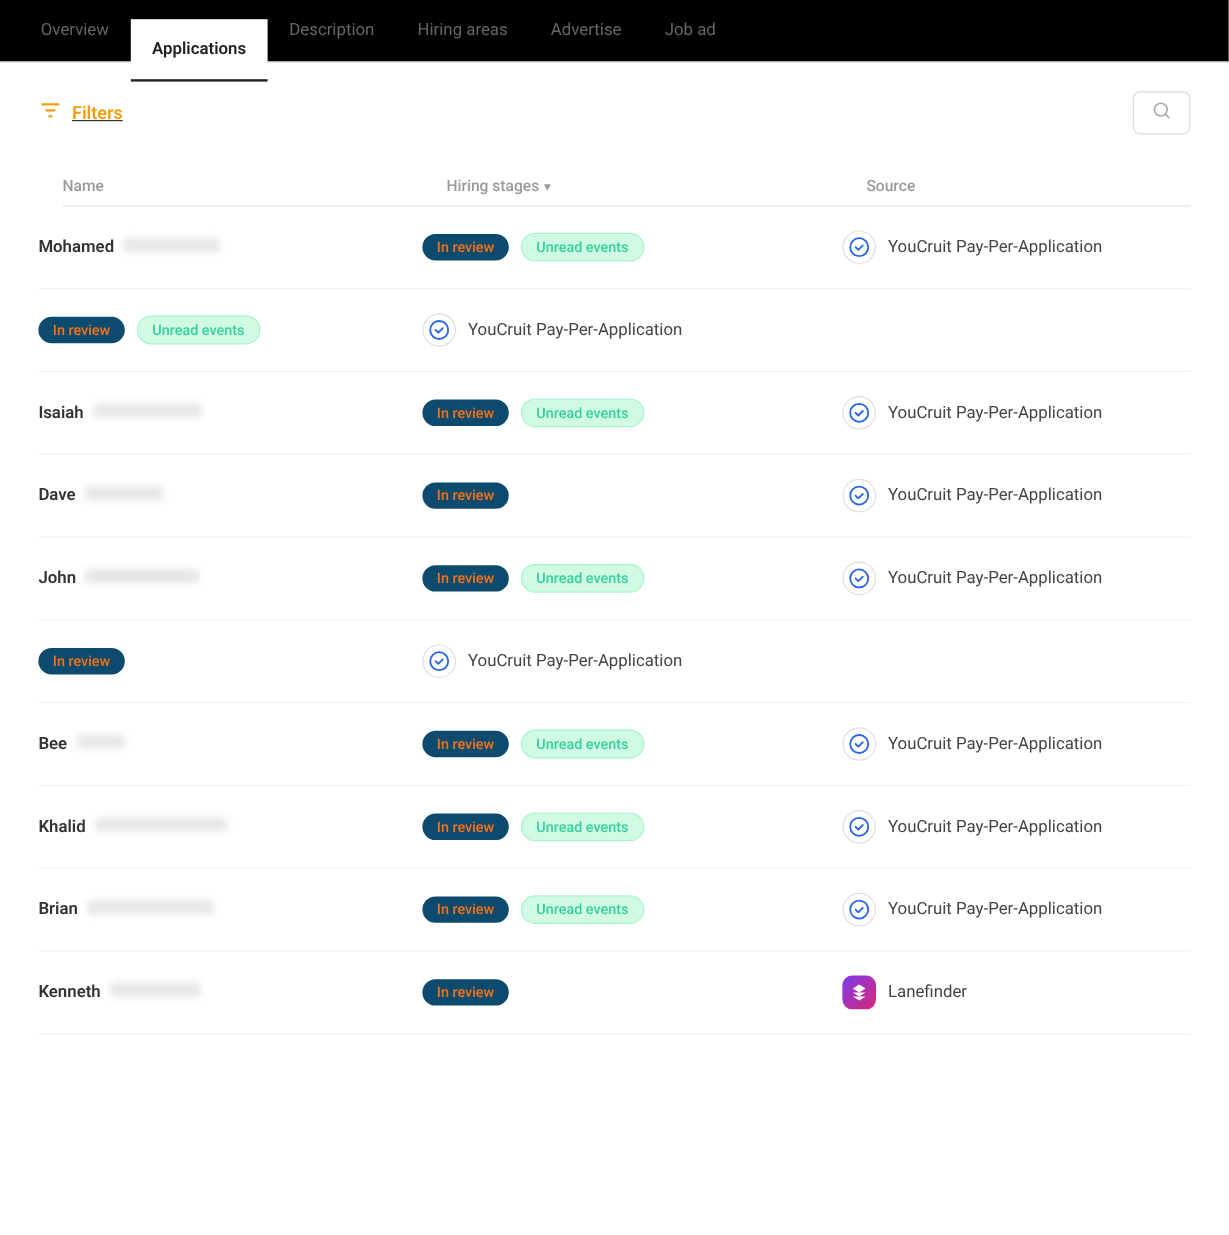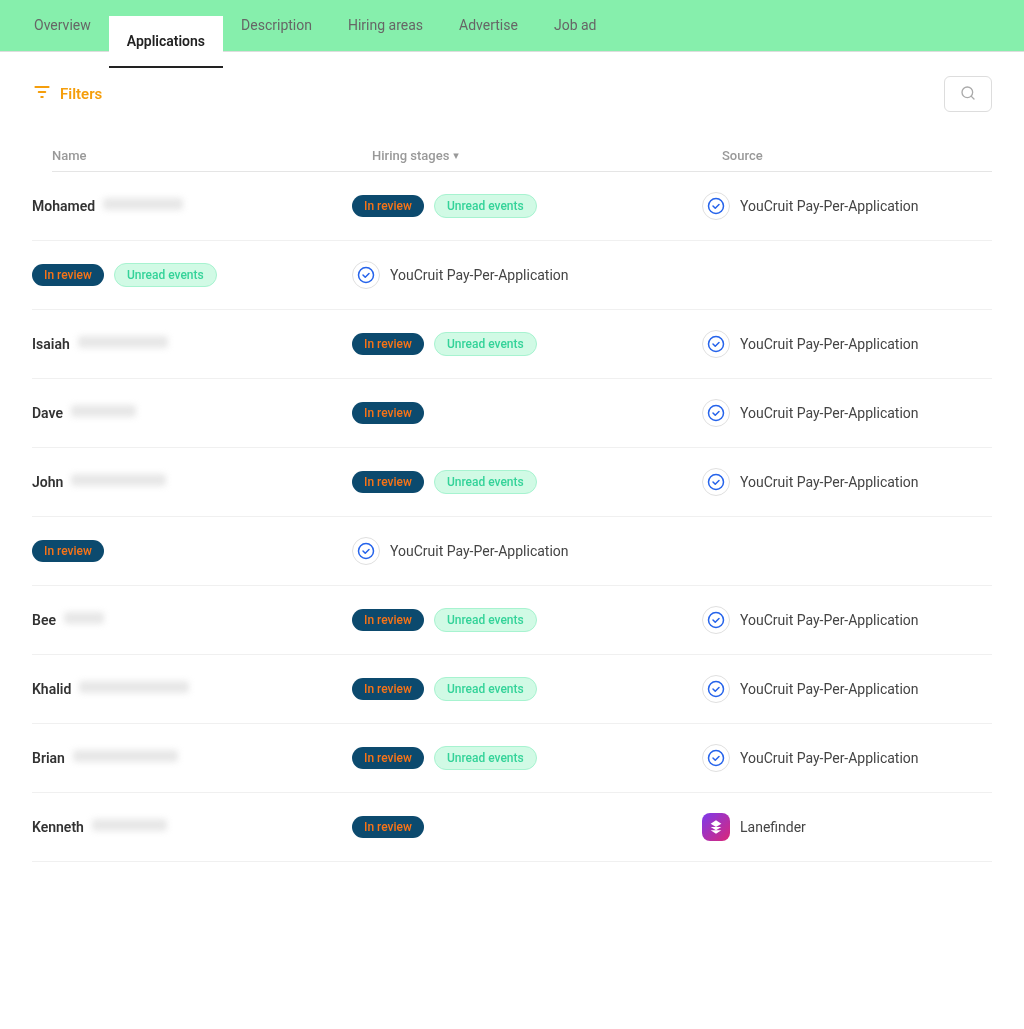--- a/index.html
+++ b/index.html
@@ -5,21 +5,21 @@
     * { box-sizing: border-box; margin: 0; padding: 0; }
     body {
       font-family: -apple-system, BlinkMacSystemFont, 'Segoe UI', Roboto, sans-serif;
       background: #f5f5f5;
       color: #333;
       font-size: 14px;
     }
     .tab-bar {
       display: flex;
       align-items: center;
-      background: #86efac;
+      background: #000000;
       border-bottom: 1px solid #ddd;
       padding: 0 16px;
       height: 52px;
     }
     .tab {
       padding: 16px 18px;
       cursor: pointer;
       color: #666;
       font-size: 14px;
       border-bottom: 2px solid transparent;
@@ -38,20 +38,21 @@
     .main-content {
       background: #fff;
       min-height: calc(100vh - 52px);
       padding: 24px 32px;
     }
     .filters-row {
       display: flex;
       align-items: center;
       justify-content: space-between;
       margin-bottom: 28px;
+      text-decoration: underline;
     }
     .filters-label {
       display: flex;
       align-items: center;
       gap: 8px;
       color: #f59e0b;
       font-weight: 600;
       font-size: 15px;
       cursor: pointer;
     }

